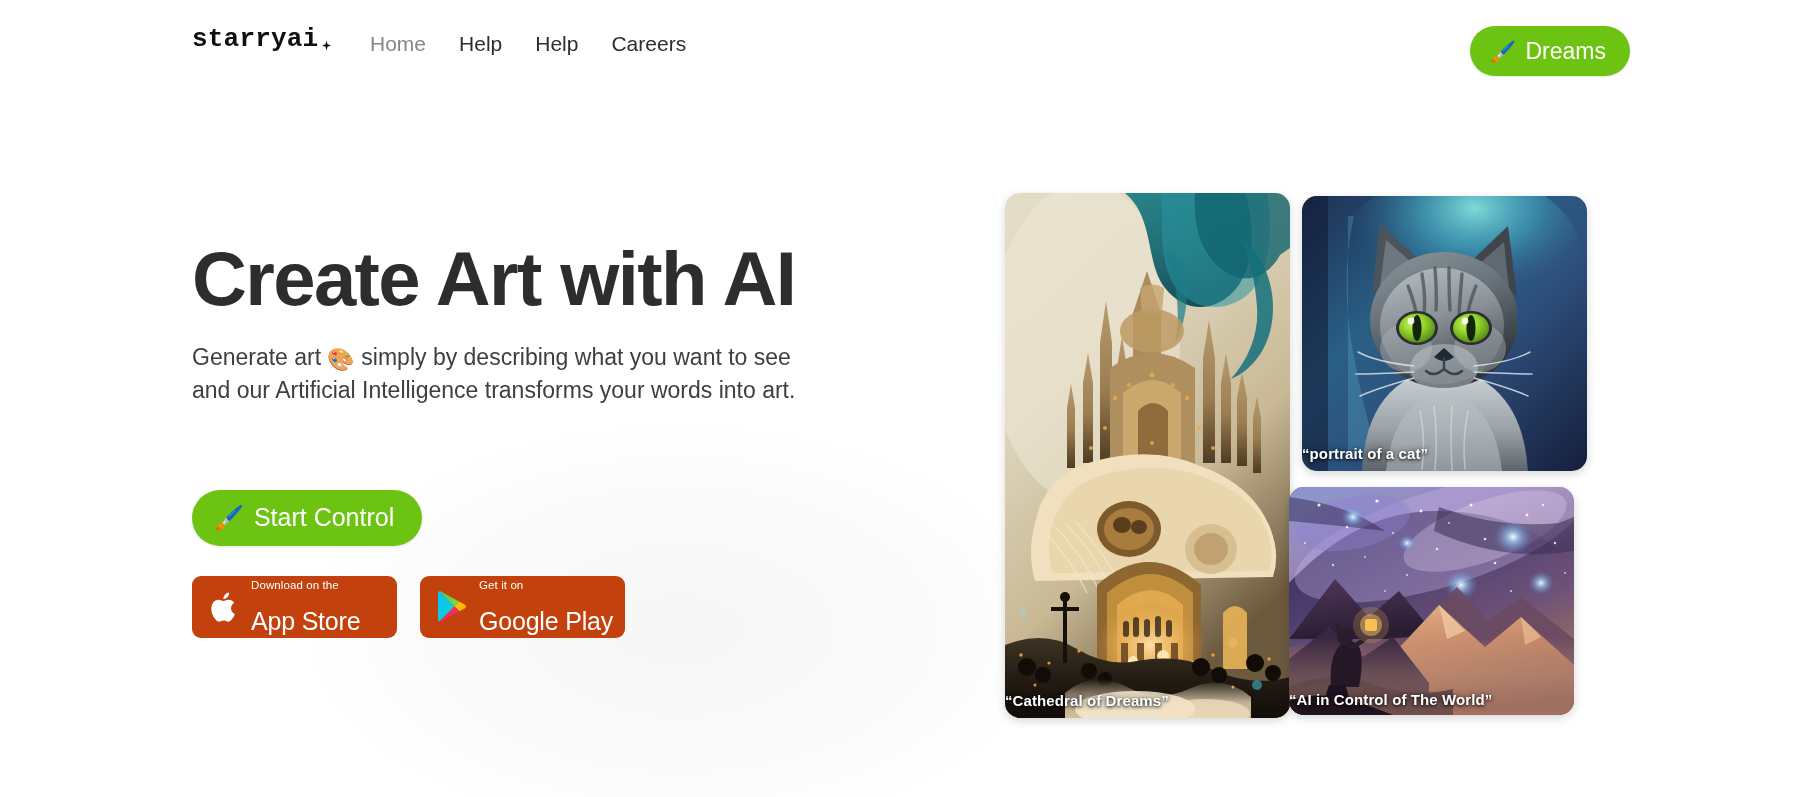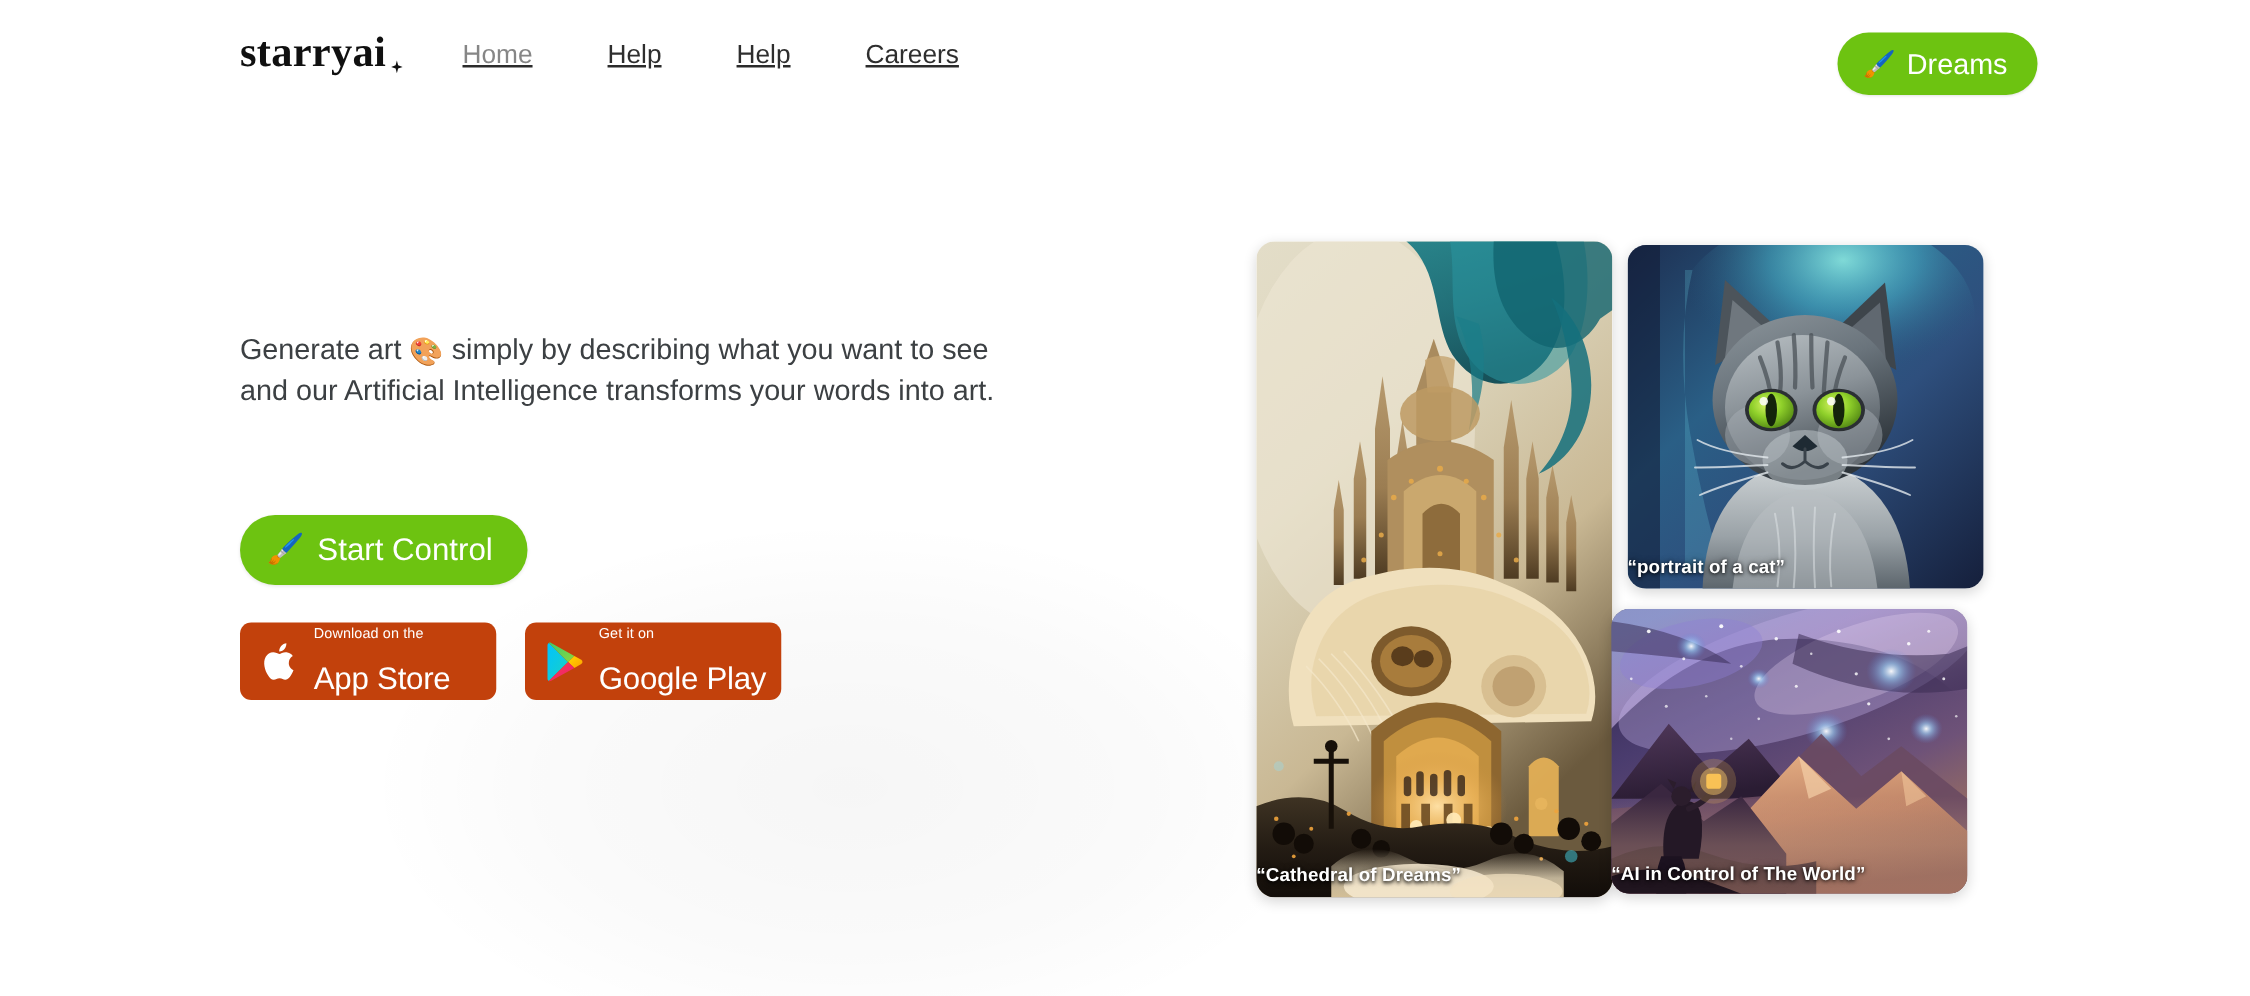--- a/index.html
+++ b/index.html
@@ -45,44 +45,43 @@
   .logo {
     position: absolute;
     left: 192px;
     top: 26px;
     display: flex;
     align-items: flex-end;
     cursor: pointer;
     user-select: none;
   }
   .logo-word {
-    font-size: 34px;
+    font-size: 26px;
     font-weight: 700;
     letter-spacing: 0.2px;
     color: #101010;
     line-height: 1;
-    font-family: Liberation Serif, serif;
+    font-family: Liberation Mono, monospace;
   }
   .logo-star {
     margin-left: 3px;
     margin-bottom: 1px;
     width: 11px;
     height: 11px;
     position: relative;
   }
   .logo-star svg { display: block; }
 
   .nav {
     position: absolute;
     left: 370px;
     top: 30px;
     display: flex;
     align-items: flex-start;
-    gap: 60px;
-    text-decoration: underline;
+    gap: 33px;
   }
   .nav-item {
     font-size: 21px;
     color: #2e2e2e;
     line-height: 28px;
     cursor: pointer;
     white-space: nowrap;
   }
   .nav-item.muted { color: #868686; }
 
@@ -270,20 +269,21 @@
 
   <button class="create-btn">
     <span class="brush">🖌️</span>
     <span>Dreams</span>
   </button>
 
 </header>
 
 <section class="hero">
 
+  <h1 class="hero-title">Create Art with AI</h1>
 
   <p class="hero-sub">
     <span>Generate art</span>
     <span class="palette-emoji">🎨</span>
     <span>simply by describing what you want to see and our Artificial Intelligence transforms your words into art.</span>
   </p>
 
   <button class="start-btn">
     <span class="brush">🖌️</span>
     <span>Start Control</span>

